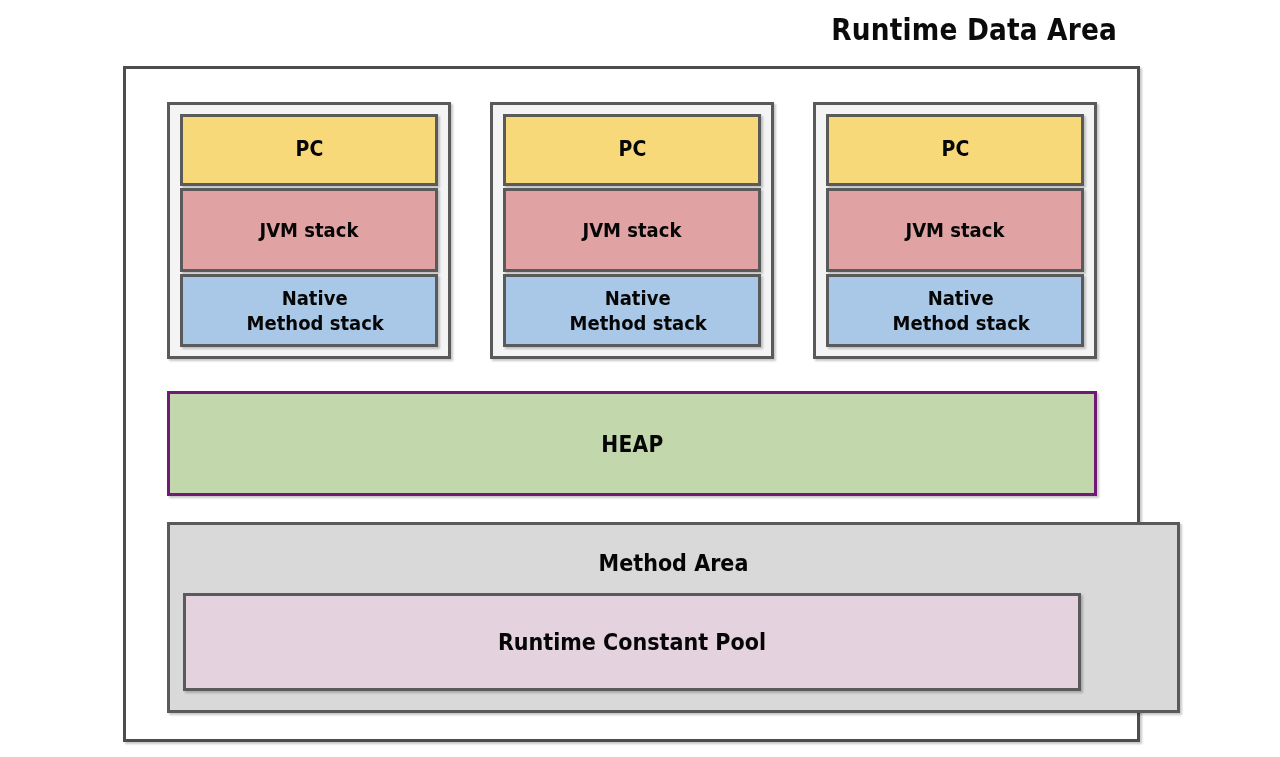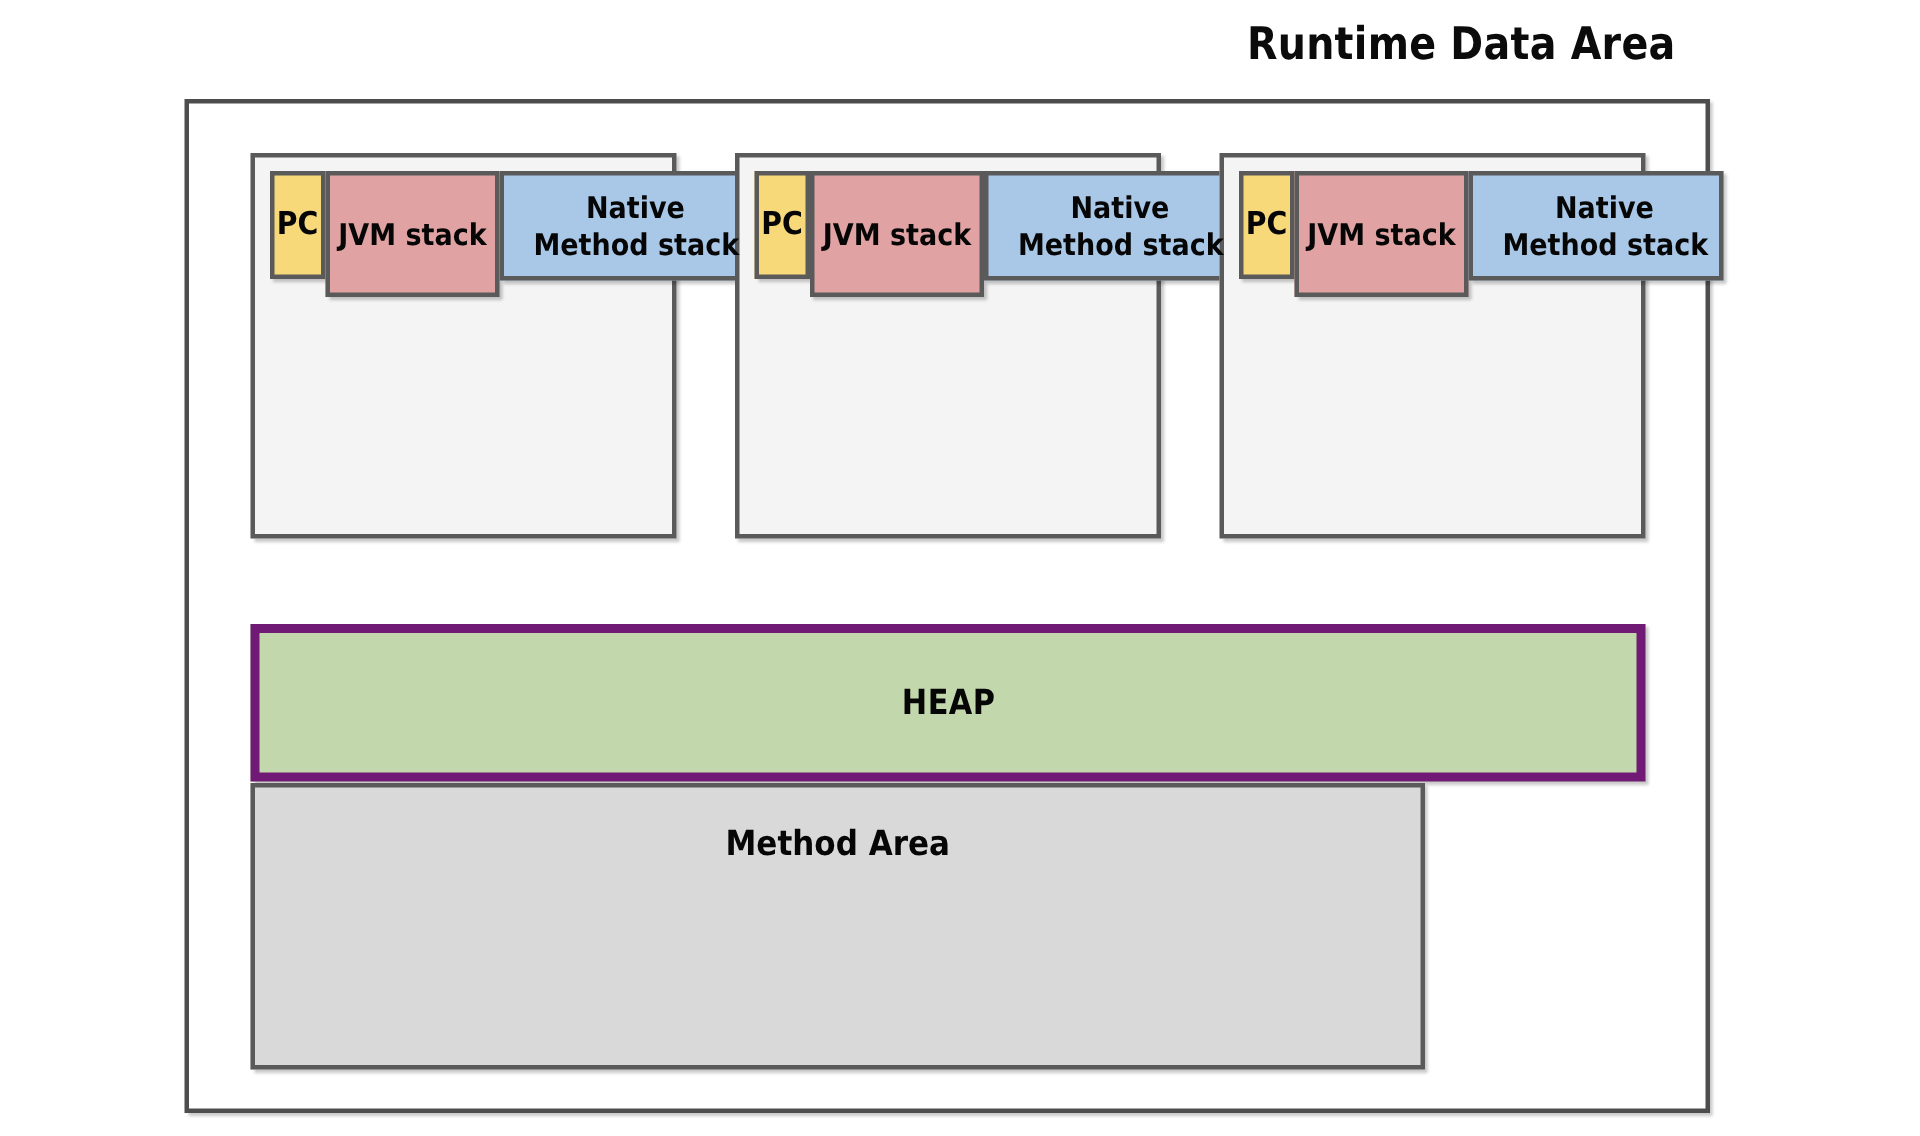--- a/index.html
+++ b/index.html
@@ -57,21 +57,21 @@
   }
 
   .thread-box {
     box-sizing: border-box;
     width: 284px;
     height: 257px;
     border: 3px solid #5a5a5a;
     background: #f4f4f4;
     padding: 9px 10px 9px 10px;
     display: flex;
-    flex-direction: row;
+    flex-direction: column;
     justify-content: space-between;
     box-shadow: 2px 2px 2px rgba(0,0,0,0.22);
   }
 
   .mem-cell {
     box-sizing: border-box;
     border: 3px solid #5a5a5a;
     display: flex;
     flex-direction: column;
     align-items: center;
@@ -106,42 +106,41 @@
   }
 
   
   .heap-box {
     position: absolute;
     left: 41px;
     top: 322px;
     width: 930px;
     height: 105px;
     box-sizing: border-box;
-    border: 6px solid #701a75;
+    border: 3px solid #701a75;
     display: flex;
     align-items: center;
     justify-content: center;
     box-shadow: 2px 2px 2px rgba(0,0,0,0.22);
-    margin-top: 25px;
   }
   .heap-label {
     font-family: "DejaVu Sans", sans-serif;
     font-weight: bold;
     font-size: 23px;
     color: #060606;
     transform: scaleX(0.88);
     letter-spacing: 0.3px;
   }
 
   
   .method-area {
     position: absolute;
     left: 41px;
     top: 453px;
-    width: 783px;
+    width: 1013px;
     height: 191px;
     box-sizing: border-box;
     border: 3px solid #5a5a5a;
     box-shadow: 2px 2px 2px rgba(0,0,0,0.22);
   }
   .method-area-label {
     position: absolute;
     left: 0;
     top: 25px;
     width: 100%;
@@ -223,15 +222,18 @@
     </div>
 
   </div>
 
   <div class="heap-box" style="background:#c2d8ac;">
     <span class="heap-label">HEAP</span>
   </div>
 
   <div class="method-area" style="background:#d9d9d9;">
     <div class="method-area-label">Method Area</div>
+    <div class="constant-pool" style="background:#e4d2de;">
+      <span class="constant-pool-label">Runtime Constant Pool</span>
+    </div>
   </div>
 
 </div>
 
 </body></html>

